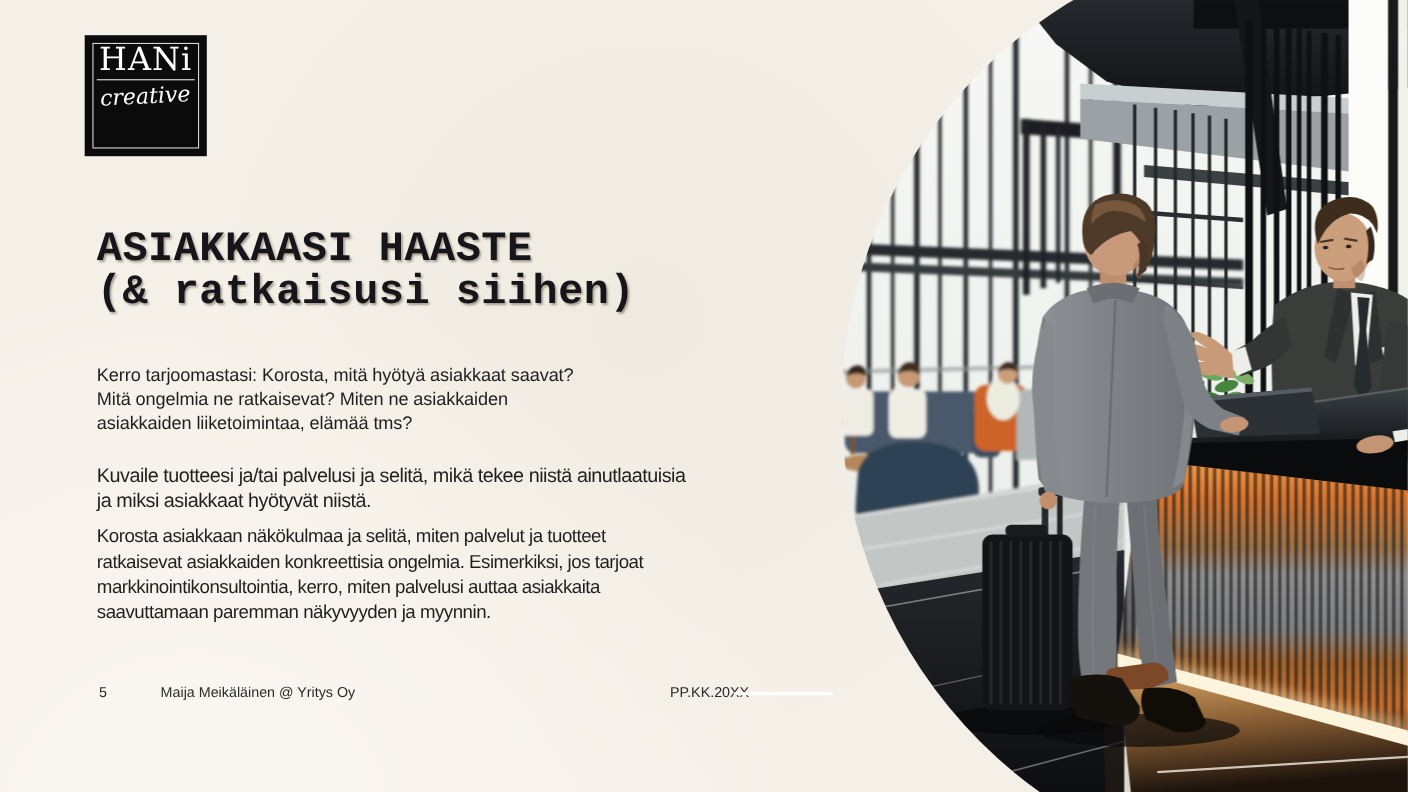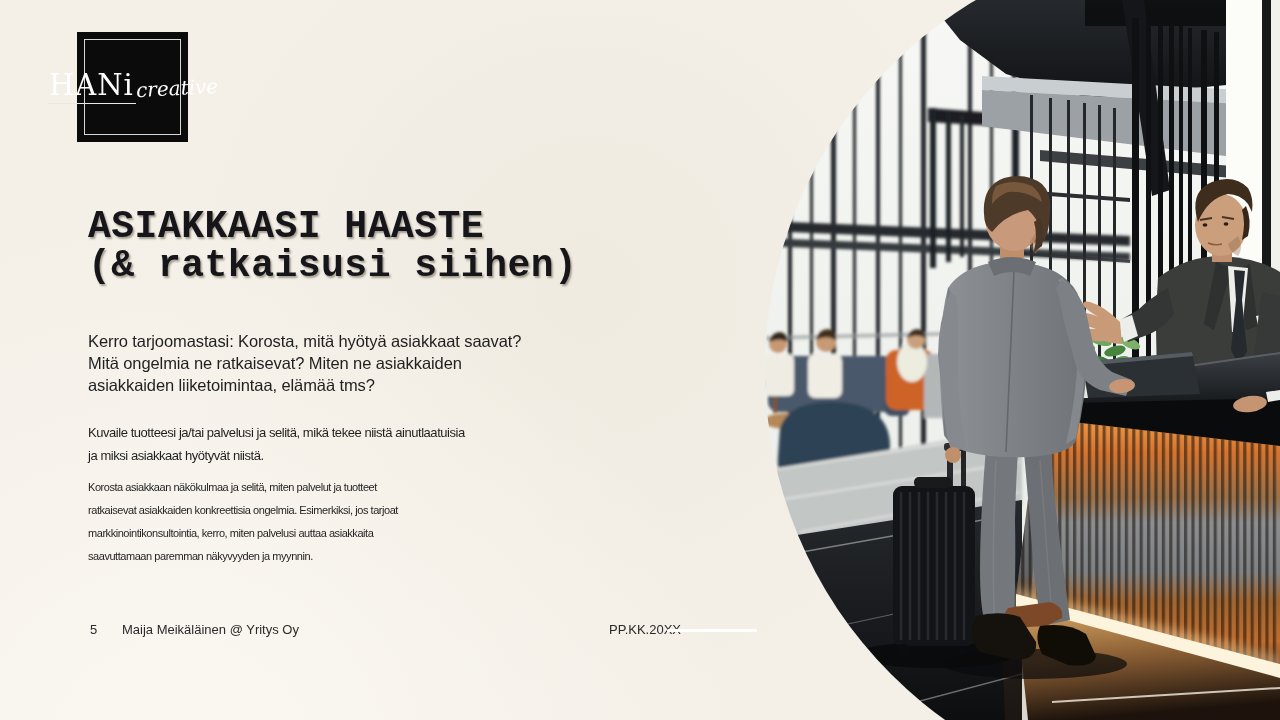--- a/index.html
+++ b/index.html
@@ -13,47 +13,47 @@
   }
   
   .logo{
     position:absolute;left:77px;top:32px;width:111px;height:110px;
     background:#0b0b0b;box-sizing:border-box;
     display:flex;align-items:center;justify-content:center;
   }
   .logo-inner{
     position:absolute;left:7px;top:7px;right:7px;bottom:7px;
     border:1.5px solid #d8d8d4;
-    display:flex;flex-direction:row;align-items:center;justify-content:center;
+    display:flex;flex-direction:column;align-items:center;
   }
   .logo-word{
     font-family:"DejaVu Serif", serif;color:#fff;font-size:29px;line-height:29px;
     letter-spacing:1px;padding:0 2px 3px 2px;border-bottom:1.5px solid #e8e8e4;
   }
   .logo-tag{
     font-family:"DejaVu Serif", serif;font-style:italic;color:#fff;
     font-size:20px;line-height:24px;margin-top:2px;transform:rotate(-3deg);
   }
   
   .title{
     position:absolute;left:88px;top:207px;width:620px;margin:0;
     font-family:Liberation Mono, monospace;font-weight:700;
     font-size:38px;line-height:39px;letter-spacing:.5px;color:#15151a;
     white-space:pre-line;
     text-shadow:1.5px 2px 2px rgba(70,60,40,.45);
   }
   .body-text{position:absolute;left:88px;top:330px;width:690px;color:#1f1f1f;}
   .body-text p{margin:0;white-space:pre-line;}
   .p1{font-size:16.5px;line-height:22px;letter-spacing:-.1px;margin-bottom:25px !important;}
-  .p2{font-size:13px;line-height:23px;letter-spacing:-.45px;margin-bottom:9px !important;}
-  .p3{font-size:11px;line-height:23px;letter-spacing:-.45px;}
+  .p2{font-size:18px;line-height:23px;letter-spacing:-.45px;margin-bottom:9px !important;}
+  .p3{font-size:17px;line-height:23px;letter-spacing:-.45px;}
   
   .footer span{position:absolute;font-size:13px;color:#2a2a2a;}
   .f-num{left:90px;top:622px;}
-  .f-author{left:122px;top:622px;}
+  .f-author{left:146px;top:622px;}
   .f-date{left:609px;top:622px;}
   .f-line{position:absolute;left:667px;top:629px;width:90px;height:3px;background:#ffffff;border-radius:2px;}
   
   .hero{
     position:absolute;left:765px;top:-60px;width:860px;height:860px;
     border-radius:50%;overflow:hidden;background:#eef0ed;
   }
   .hero svg{position:absolute;left:-765px;top:60px;}
 </style>
 </head>

